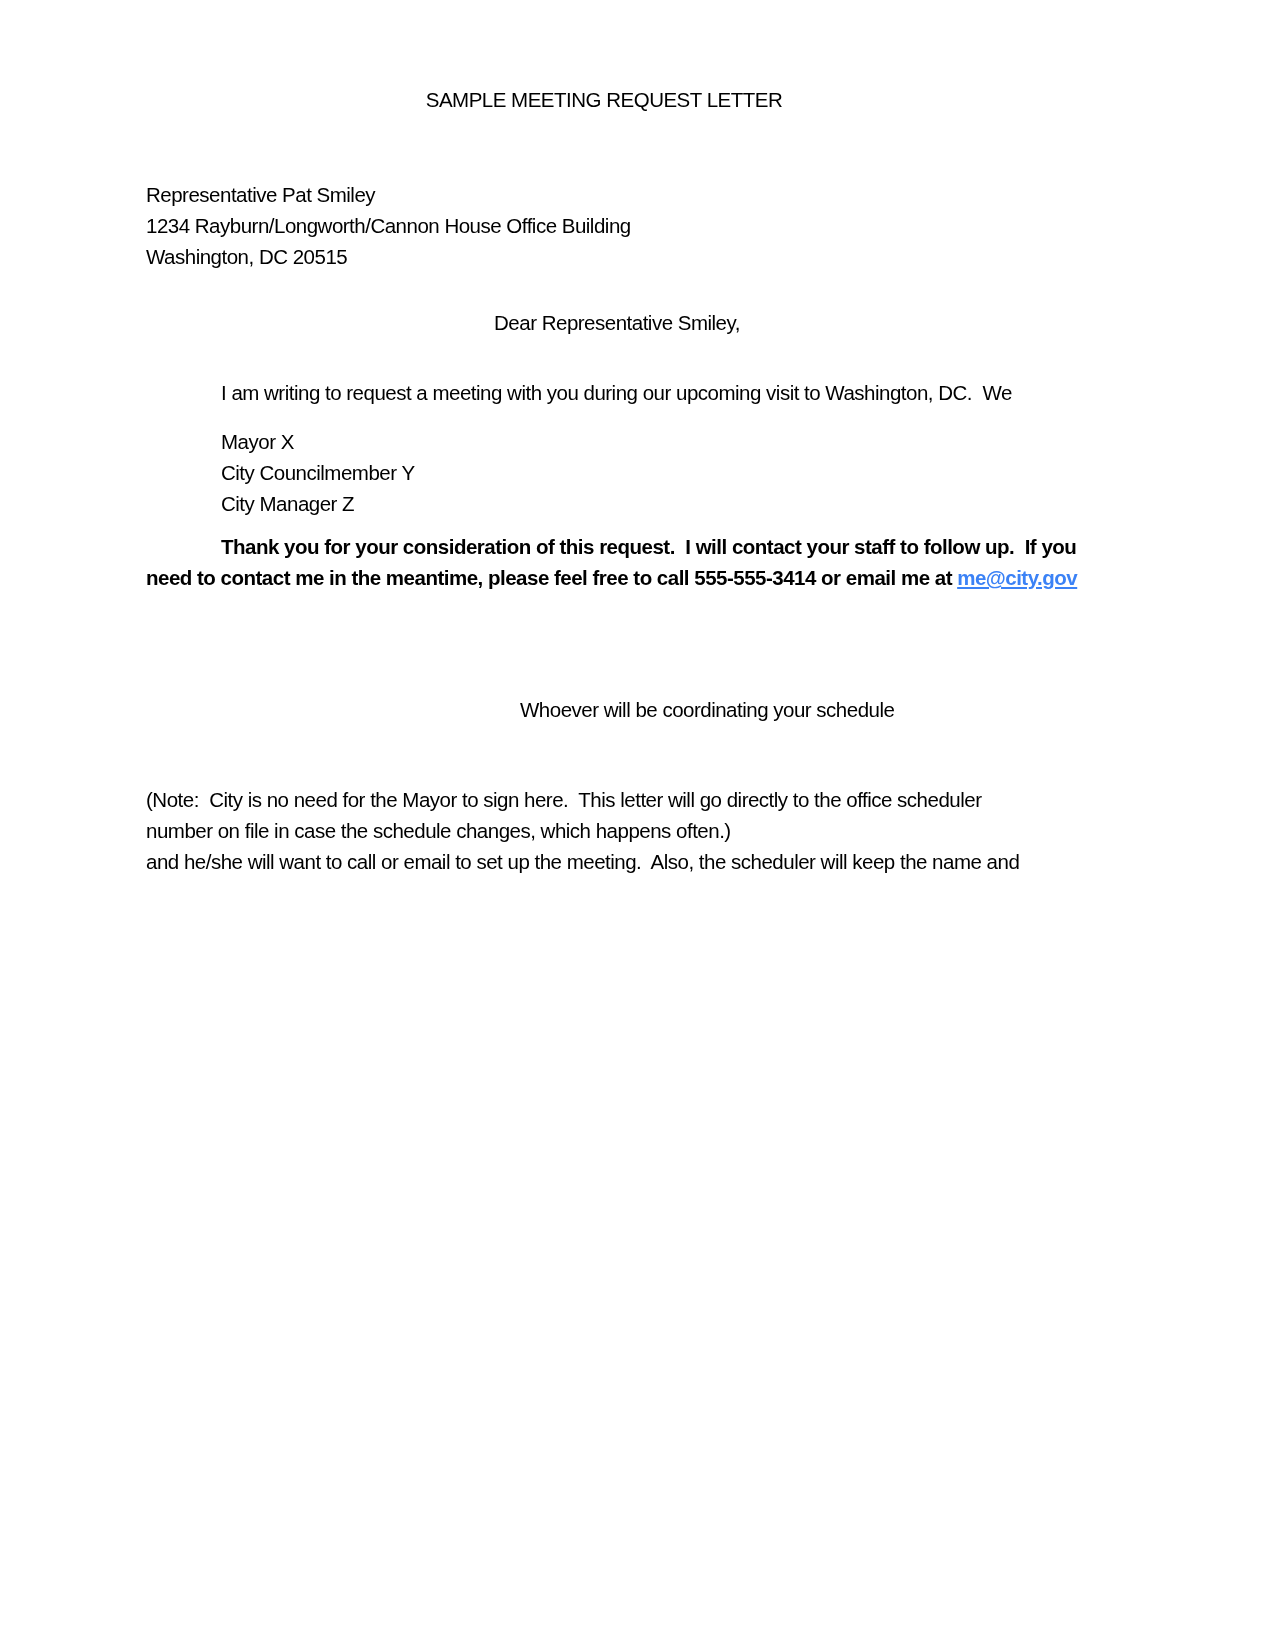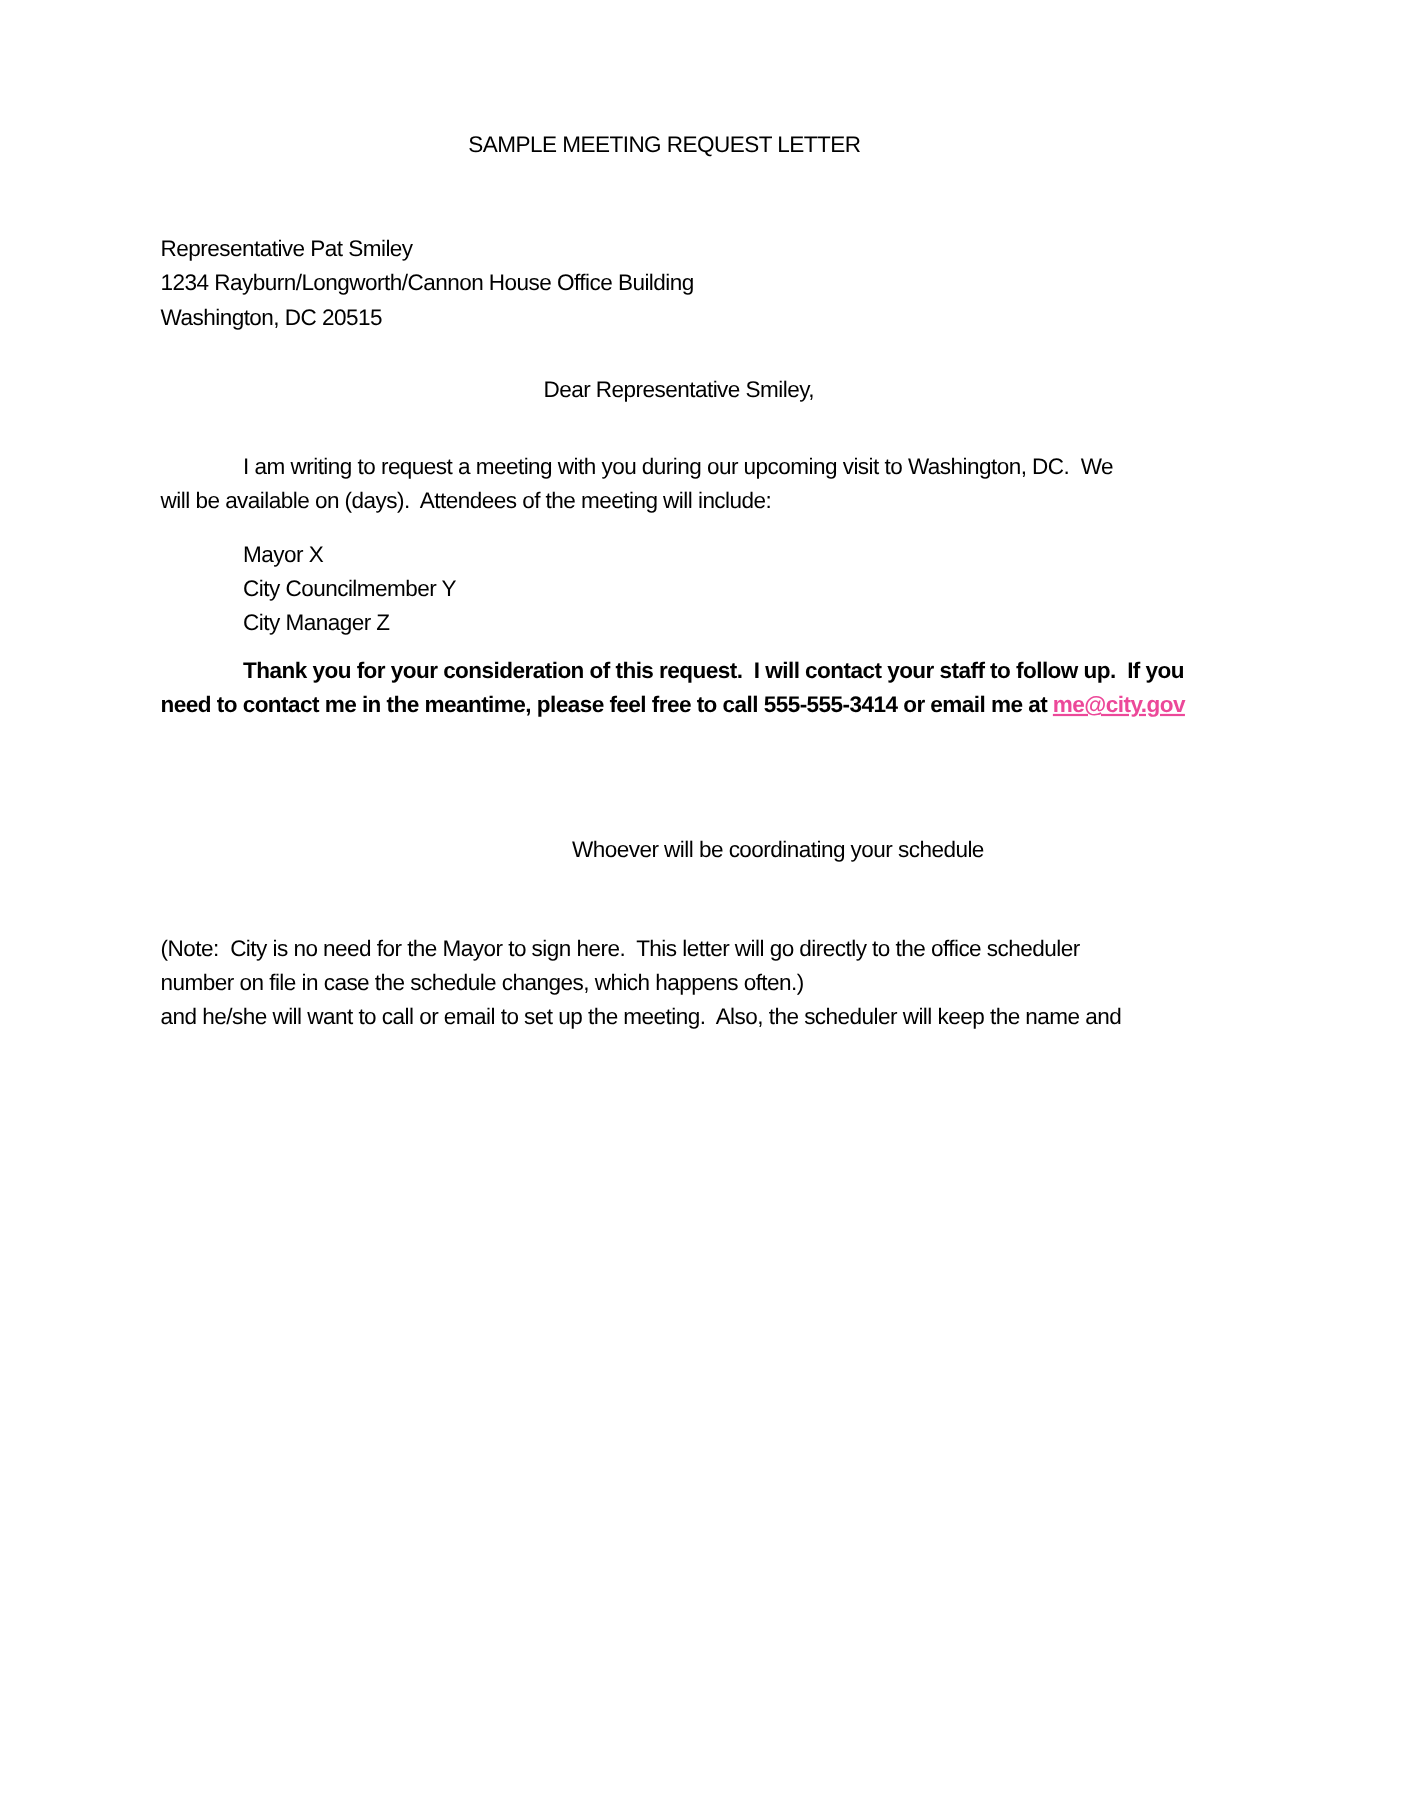--- a/index.html
+++ b/index.html
@@ -6,21 +6,21 @@
     margin: 0;
     padding: 0;
     background: #ffffff;
   }
   .page {
     position: relative;
     width: 1088px;
     height: 1650px;
     background: #ffffff;
     box-sizing: border-box;
-    padding: 116px 0 0 146px;
+    padding: 84px 0 0 146px;
     font-family: "Liberation Sans", sans-serif;
     font-size: 20.5px;
     line-height: 31px;
     letter-spacing: -0.5px;
     color: #000000;
     overflow: hidden;
   }
   .line {
     white-space: pre;   
   }
@@ -32,21 +32,21 @@
   .address-block     { margin-top: 64px; }
   .salutation        { margin-top: 35px; text-align: center; }
   .paragraph-1       { margin-top: 39px; }
   .attendee-list     { margin-top: 18px; margin-left: 75px; }
   .paragraph-2       { margin-top: 12px; font-weight: bold; }
   .closing           { margin-top: 37px; margin-left: 374px; }
   .signature         { margin-top: 101px; margin-left: 374px; }
   .note-block        { margin-top: 59px; }
   .indent-first      { text-indent: 75px; }
   .email-link {
-    color: #ec4899;
+    color: #3b82f6;
     text-decoration: underline;
     cursor: pointer;
   }
 </style>
 </head>
 <body>
 
 <div class="page">
 
   <div class="title">SAMPLE MEETING REQUEST LETTER</div>
@@ -54,21 +54,20 @@
   <div class="address-block">
     <div class="line">Representative Pat Smiley</div>
     <div class="line">1234 Rayburn/Longworth/Cannon House Office Building</div>
     <div class="line">Washington, DC 20515</div>
   </div>
 
   <div class="salutation line">Dear Representative Smiley,</div>
 
   <div class="paragraph-1">
     <div class="line indent-first">I am writing to request a meeting with you during our upcoming visit to Washington, DC.  We</div>
-    <div class="line">will be available on (days).  Attendees of the meeting will include:</div>
   </div>
 
   <div class="attendee-list">
     <div class="line">Mayor X</div>
     <div class="line">City Councilmember Y</div>
     <div class="line">City Manager Z</div>
   </div>
 
   <div class="paragraph-2">
     <div class="line indent-first">Thank you for your consideration of this request.  I will contact your staff to follow up.  If you</div>

